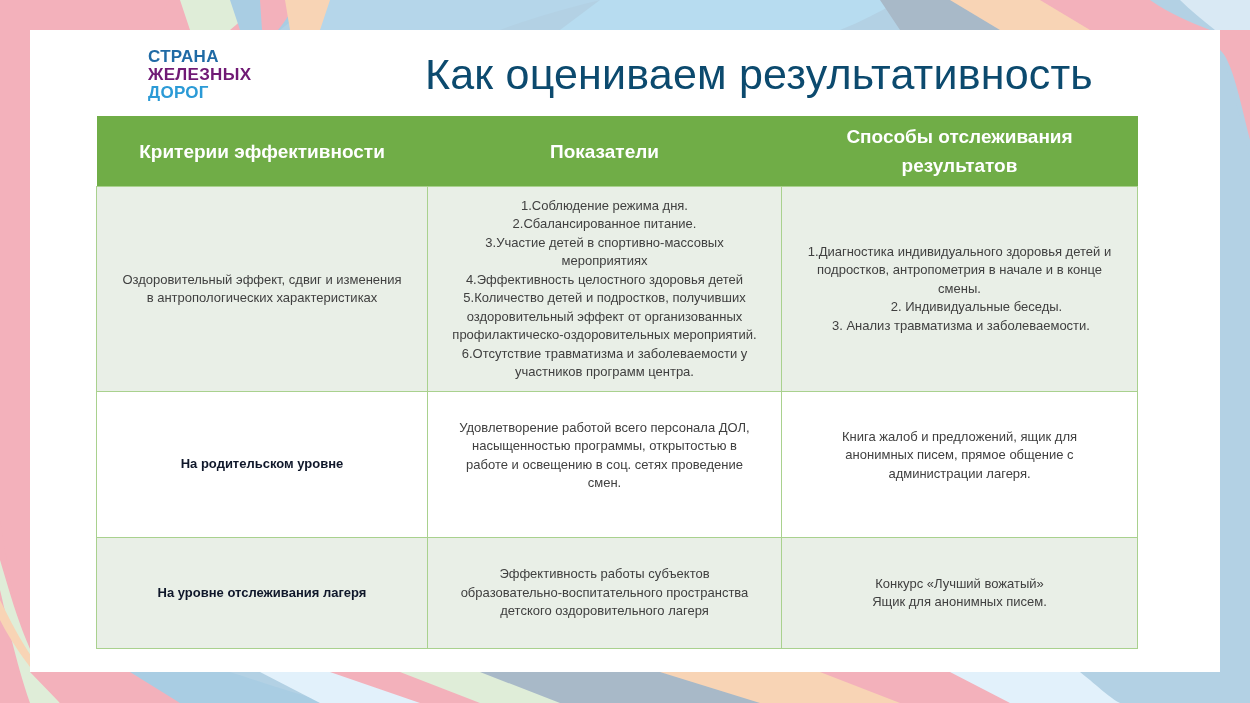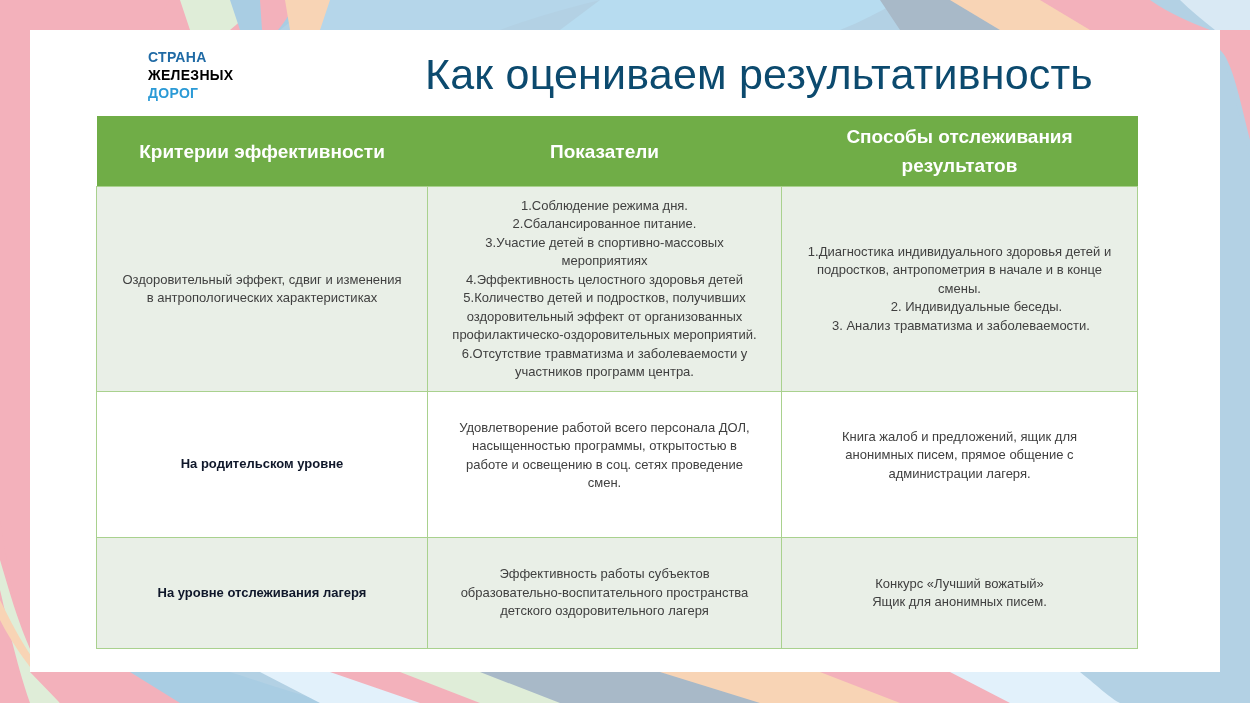--- a/index.html
+++ b/index.html
@@ -14,26 +14,26 @@
     background:#ffffff;
   }
   .logo {
     position:absolute; left:50px; top:48px; width:220px; height:56px;
   }
   .logo-mark {
     position:absolute; left:0; top:1px; width:87px; height:54px;
     background:#e21a1a; display:flex; align-items:center; justify-content:center;
   }
   .logo-text {
-    position:absolute; left:98px; top:0; font-weight:bold; font-size:14px;
+    position:absolute; left:98px; top:0; font-weight:bold; font-size:17px;
     line-height:18px; letter-spacing:0.3px;
   }
   .logo-text div { white-space:nowrap; }
   .lt1 { color:#1f6aa5; }
-  .lt2 { color:#000000; }
+  .lt2 { color:#701a75; }
   .lt3 { color:#2b9ad6; }
   .title {
     position:absolute; left:425px; top:50px; font-size:43px; color:#0c4a6e;
     white-space:nowrap; letter-spacing:0.2px;
   }
   table.grid {
     position:absolute; left:96px; top:116px; width:1041px;
     border-collapse:collapse; table-layout:fixed;
   }
   table.grid th {

